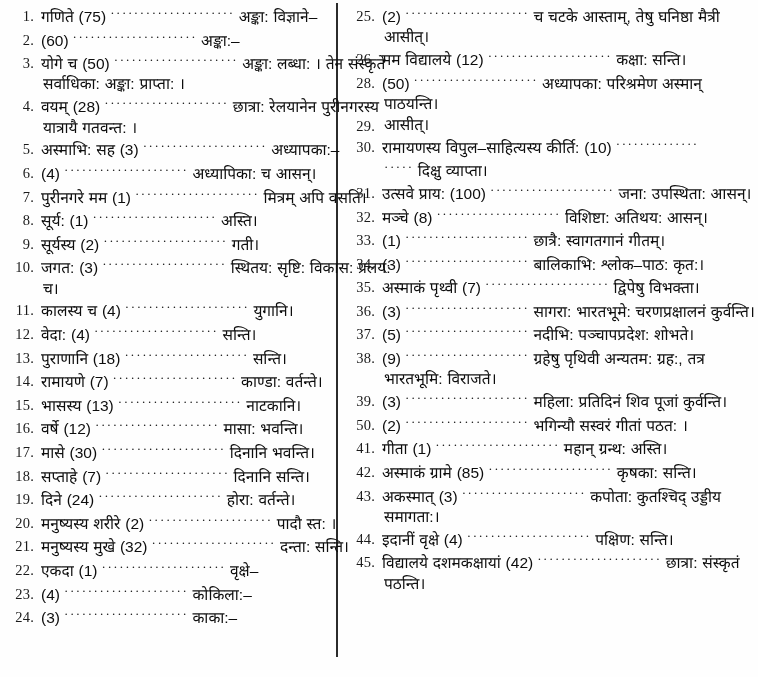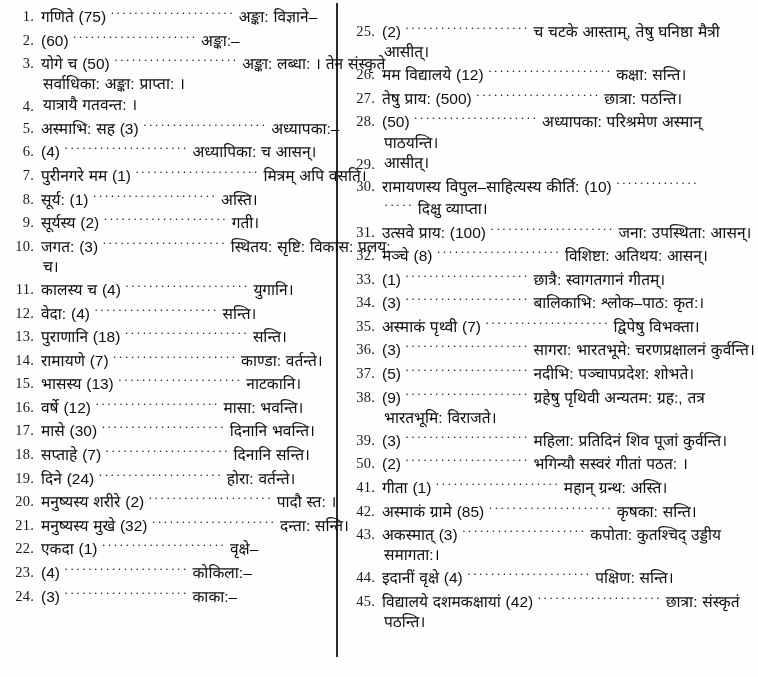--- a/index.html
+++ b/index.html
@@ -39,21 +39,21 @@
   }
   .column-divider {
     width: 2px;
     background: #2b2b2b;
     margin-top: 3px;
     margin-bottom: 20px;
     flex: 0 0 auto;
   }
   .column-right {
     width: 420px;
-    padding: 20px 4px 0 10px;
+    padding: 5px 4px 0 10px;
   }
 
   .item {
     display: flex;
     align-items: flex-start;
     margin-bottom: 1px;
     line-height: 1.30;
   }
   .item-number {
     flex: 0 0 auto;
@@ -122,20 +122,21 @@
         <div class="item two-line">
           <span class="item-number">3.</span>
           <span class="item-body">
             <span class="line"><span class="seg">योगे च (50)</span><span class="leader gap-before gap-after">·····················</span><span class="seg">अङ्का: लब्धा: । तेन संस्कृते</span></span>
             <span class="line indent"><span class="seg">सर्वाधिका: अङ्का: प्राप्ता: ।</span></span>
           </span>
         </div>
         <div class="item two-line">
           <span class="item-number">4.</span>
           <span class="item-body">
+            <span class="line"><span class="seg">वयम् (28)</span><span class="leader gap-before gap-after">·····················</span><span class="seg">छात्रा: रेलयानेन पुरीनगरस्य</span></span>
             <span class="line indent"><span class="seg">यात्रायै गतवन्त: ।</span></span>
           </span>
         </div>
         <div class="item">
           <span class="item-number">5.</span>
           <span class="item-body">
             <span class="line"><span class="seg">अस्माभि: सह (3)</span><span class="leader gap-before gap-after">·····················</span><span class="seg">अध्यापका:–</span></span>
           </span>
         </div>
         <div class="item">
@@ -262,26 +263,20 @@
             <span class="line"><span class="seg">(2)</span><span class="leader gap-before gap-after">·····················</span><span class="seg">च चटके आस्ताम्, तेषु घनिष्ठा मैत्री</span></span>
             <span class="line indent"><span class="seg">आसीत्।</span></span>
           </span>
         </div>
         <div class="item">
           <span class="item-number">26.</span>
           <span class="item-body">
             <span class="line"><span class="seg">मम विद्यालये (12)</span><span class="leader gap-before gap-after">·····················</span><span class="seg">कक्षा: सन्ति।</span></span>
           </span>
         </div>
-        <div class="item">
-          <span class="item-number">27.</span>
-          <span class="item-body">
-            <span class="line"><span class="seg">तेषु प्राय: (500)</span><span class="leader gap-before gap-after">·····················</span><span class="seg">छात्रा: पठन्ति।</span></span>
-          </span>
-        </div>
         <div class="item two-line">
           <span class="item-number">28.</span>
           <span class="item-body">
             <span class="line"><span class="seg">(50)</span><span class="leader gap-before gap-after">·····················</span><span class="seg">अध्यापका: परिश्रमेण अस्मान्</span></span>
             <span class="line indent"><span class="seg">पाठयन्ति।</span></span>
           </span>
         </div>
         <div class="item two-line">
           <span class="item-number">29.</span>
           <span class="item-body">

